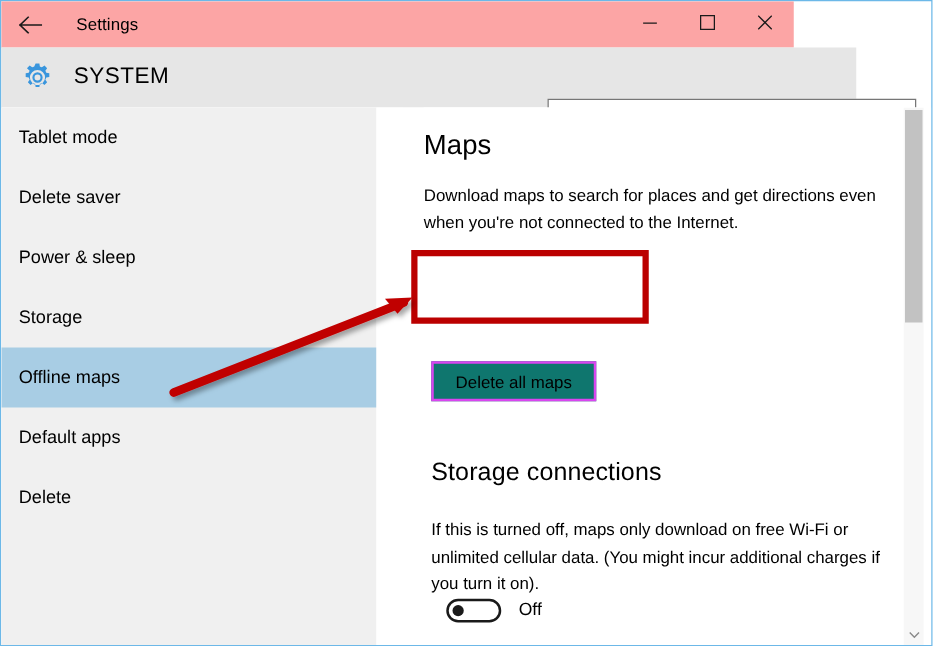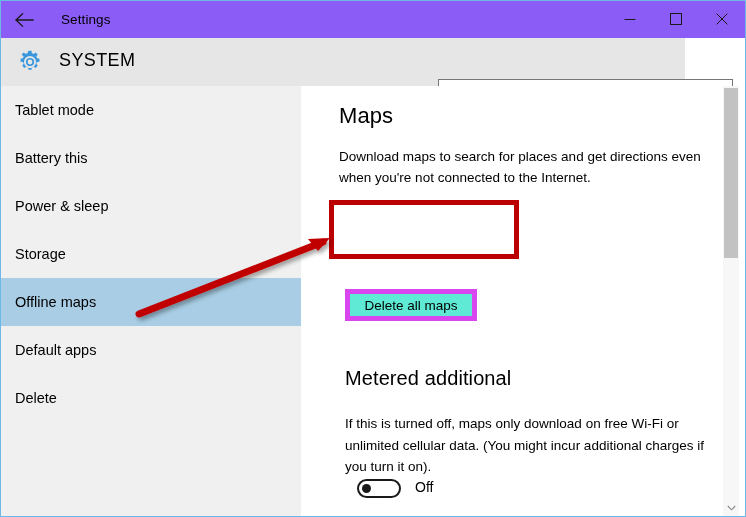--- a/index.html
+++ b/index.html
@@ -23,23 +23,23 @@
     box-sizing: border-box;
     border: 1px solid #6cb8e8;
     background: #ffffff;
     overflow: hidden;
   }
 
   
   .titlebar {
     position: absolute;
     left: 0; top: 0;
-    width: 744px;
+    width: 634px;
     height: 37px;
-    background: #8b5cf6;
+    background: #fca5a5;
     display: flex;
     align-items: center;
   }
   .back-btn {
     width: 46px;
     height: 37px;
     display: flex;
     align-items: center;
     justify-content: center;
     cursor: default;
@@ -240,22 +240,22 @@
   .download-label {
     margin-left: 18px;
     font-size: 14px;
     color: #111111;
   }
   .delete-btn {
     position: absolute;
     left: 344px; top: 288px;
     min-width: 132px;
     height: 32px;
-    background: #5eead4;
-    border: 5px solid #d946ef;
+    background: #0f766e;
+    border: 2px solid #d946ef;
     font-family: "Liberation Sans", sans-serif;
     font-size: 13.5px;
     color: #000000;
     cursor: default;
     padding: 0 14px;
   }
 
   .h2 {
     position: absolute;
     left: 344px; top: 366px;
@@ -399,21 +399,21 @@
   </div>
 
   <div class="body-area">
 
     <div class="sidebar">
       <div class="nav-list">
         <div class="nav-item">
           <span>Tablet mode</span>
         </div>
         <div class="nav-item">
-          <span>Battery this</span>
+          <span>Delete saver</span>
         </div>
         <div class="nav-item">
           <span>Power &amp; sleep</span>
         </div>
         <div class="nav-item">
           <span>Storage</span>
         </div>
         <div class="nav-item selected">
           <span>Offline maps</span>
         </div>
@@ -453,21 +453,21 @@
             <path d="M0.8 1 L4.5 4.8 L8.2 1" stroke="#8a8a8a" stroke-width="1.1" fill="none"></path>
           </svg>
         </div>
       </div>
     </div>
   </div>
 
 
   <button class="delete-btn">Delete all maps</button>
 
-  <h2 class="h2">Metered additional</h2>
+  <h2 class="h2">Storage connections</h2>
   <p class="para2">If this is turned off, maps only download on free Wi-Fi or unlimited cellular data. (You might incur additional charges if you turn it on).</p>
 
   <div class="toggle-row">
     <div class="toggle">
       <div class="knob"></div>
     </div>
     <div class="toggle-label">Off</div>
   </div>
 
   <div class="anno-box"></div>

